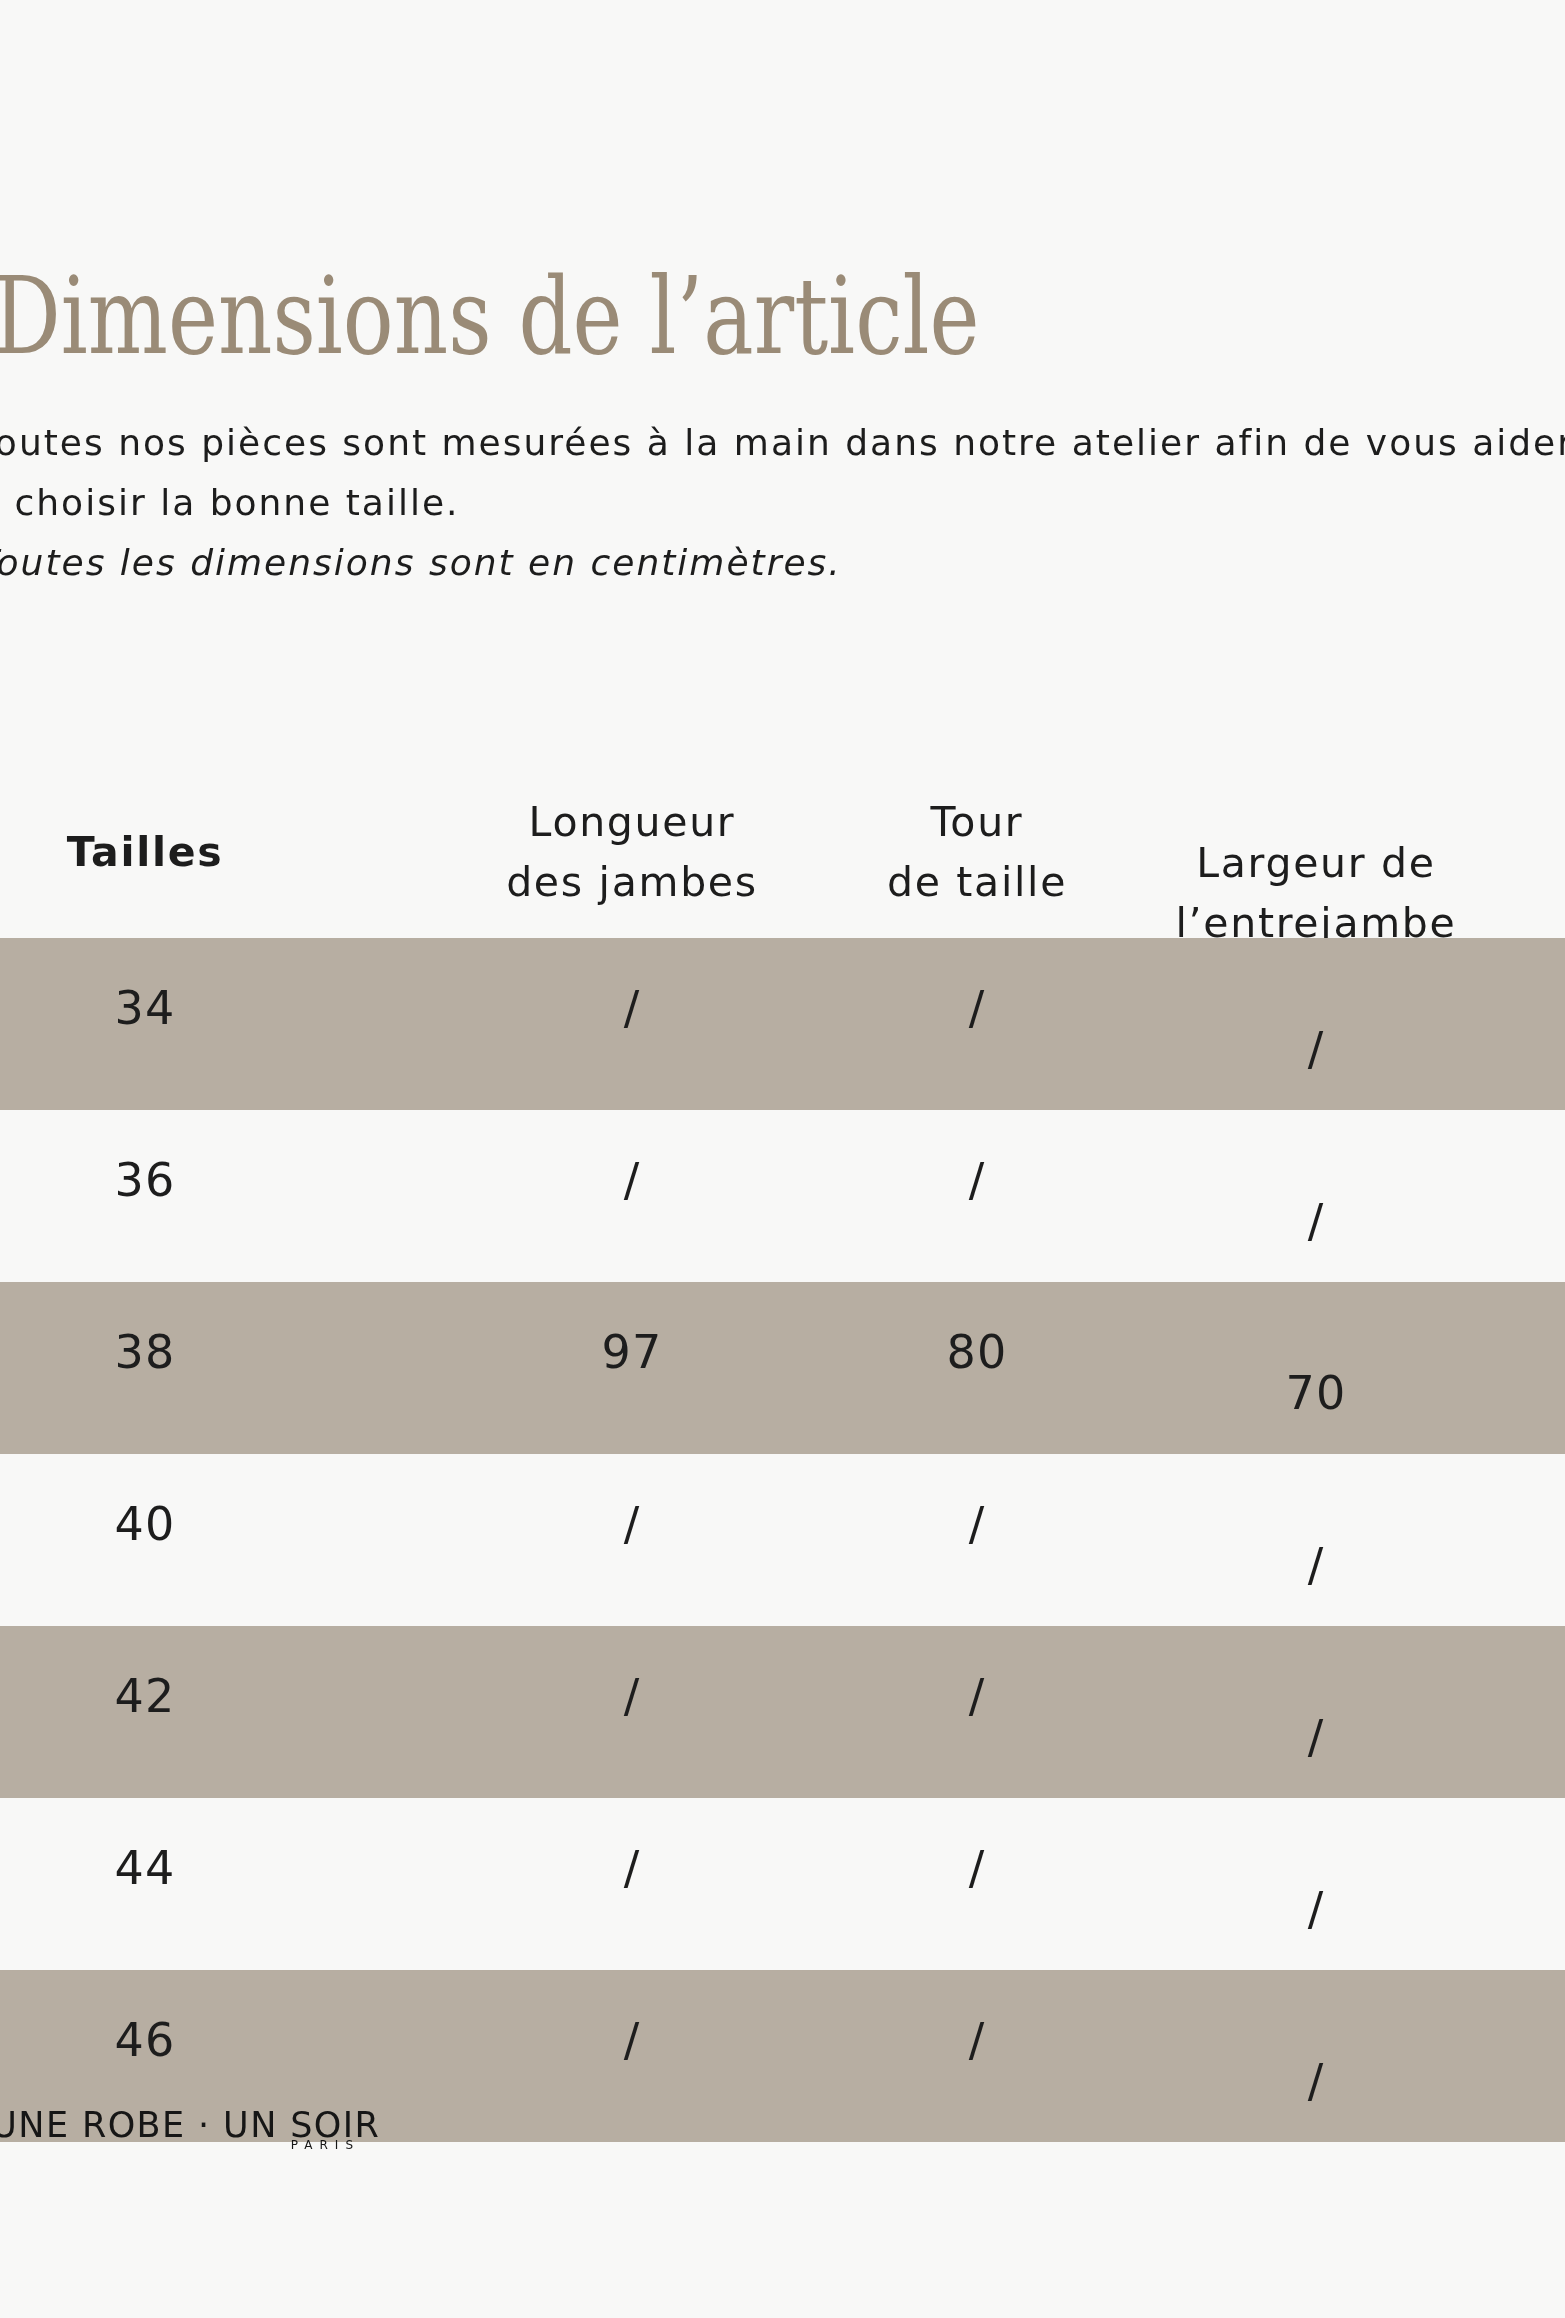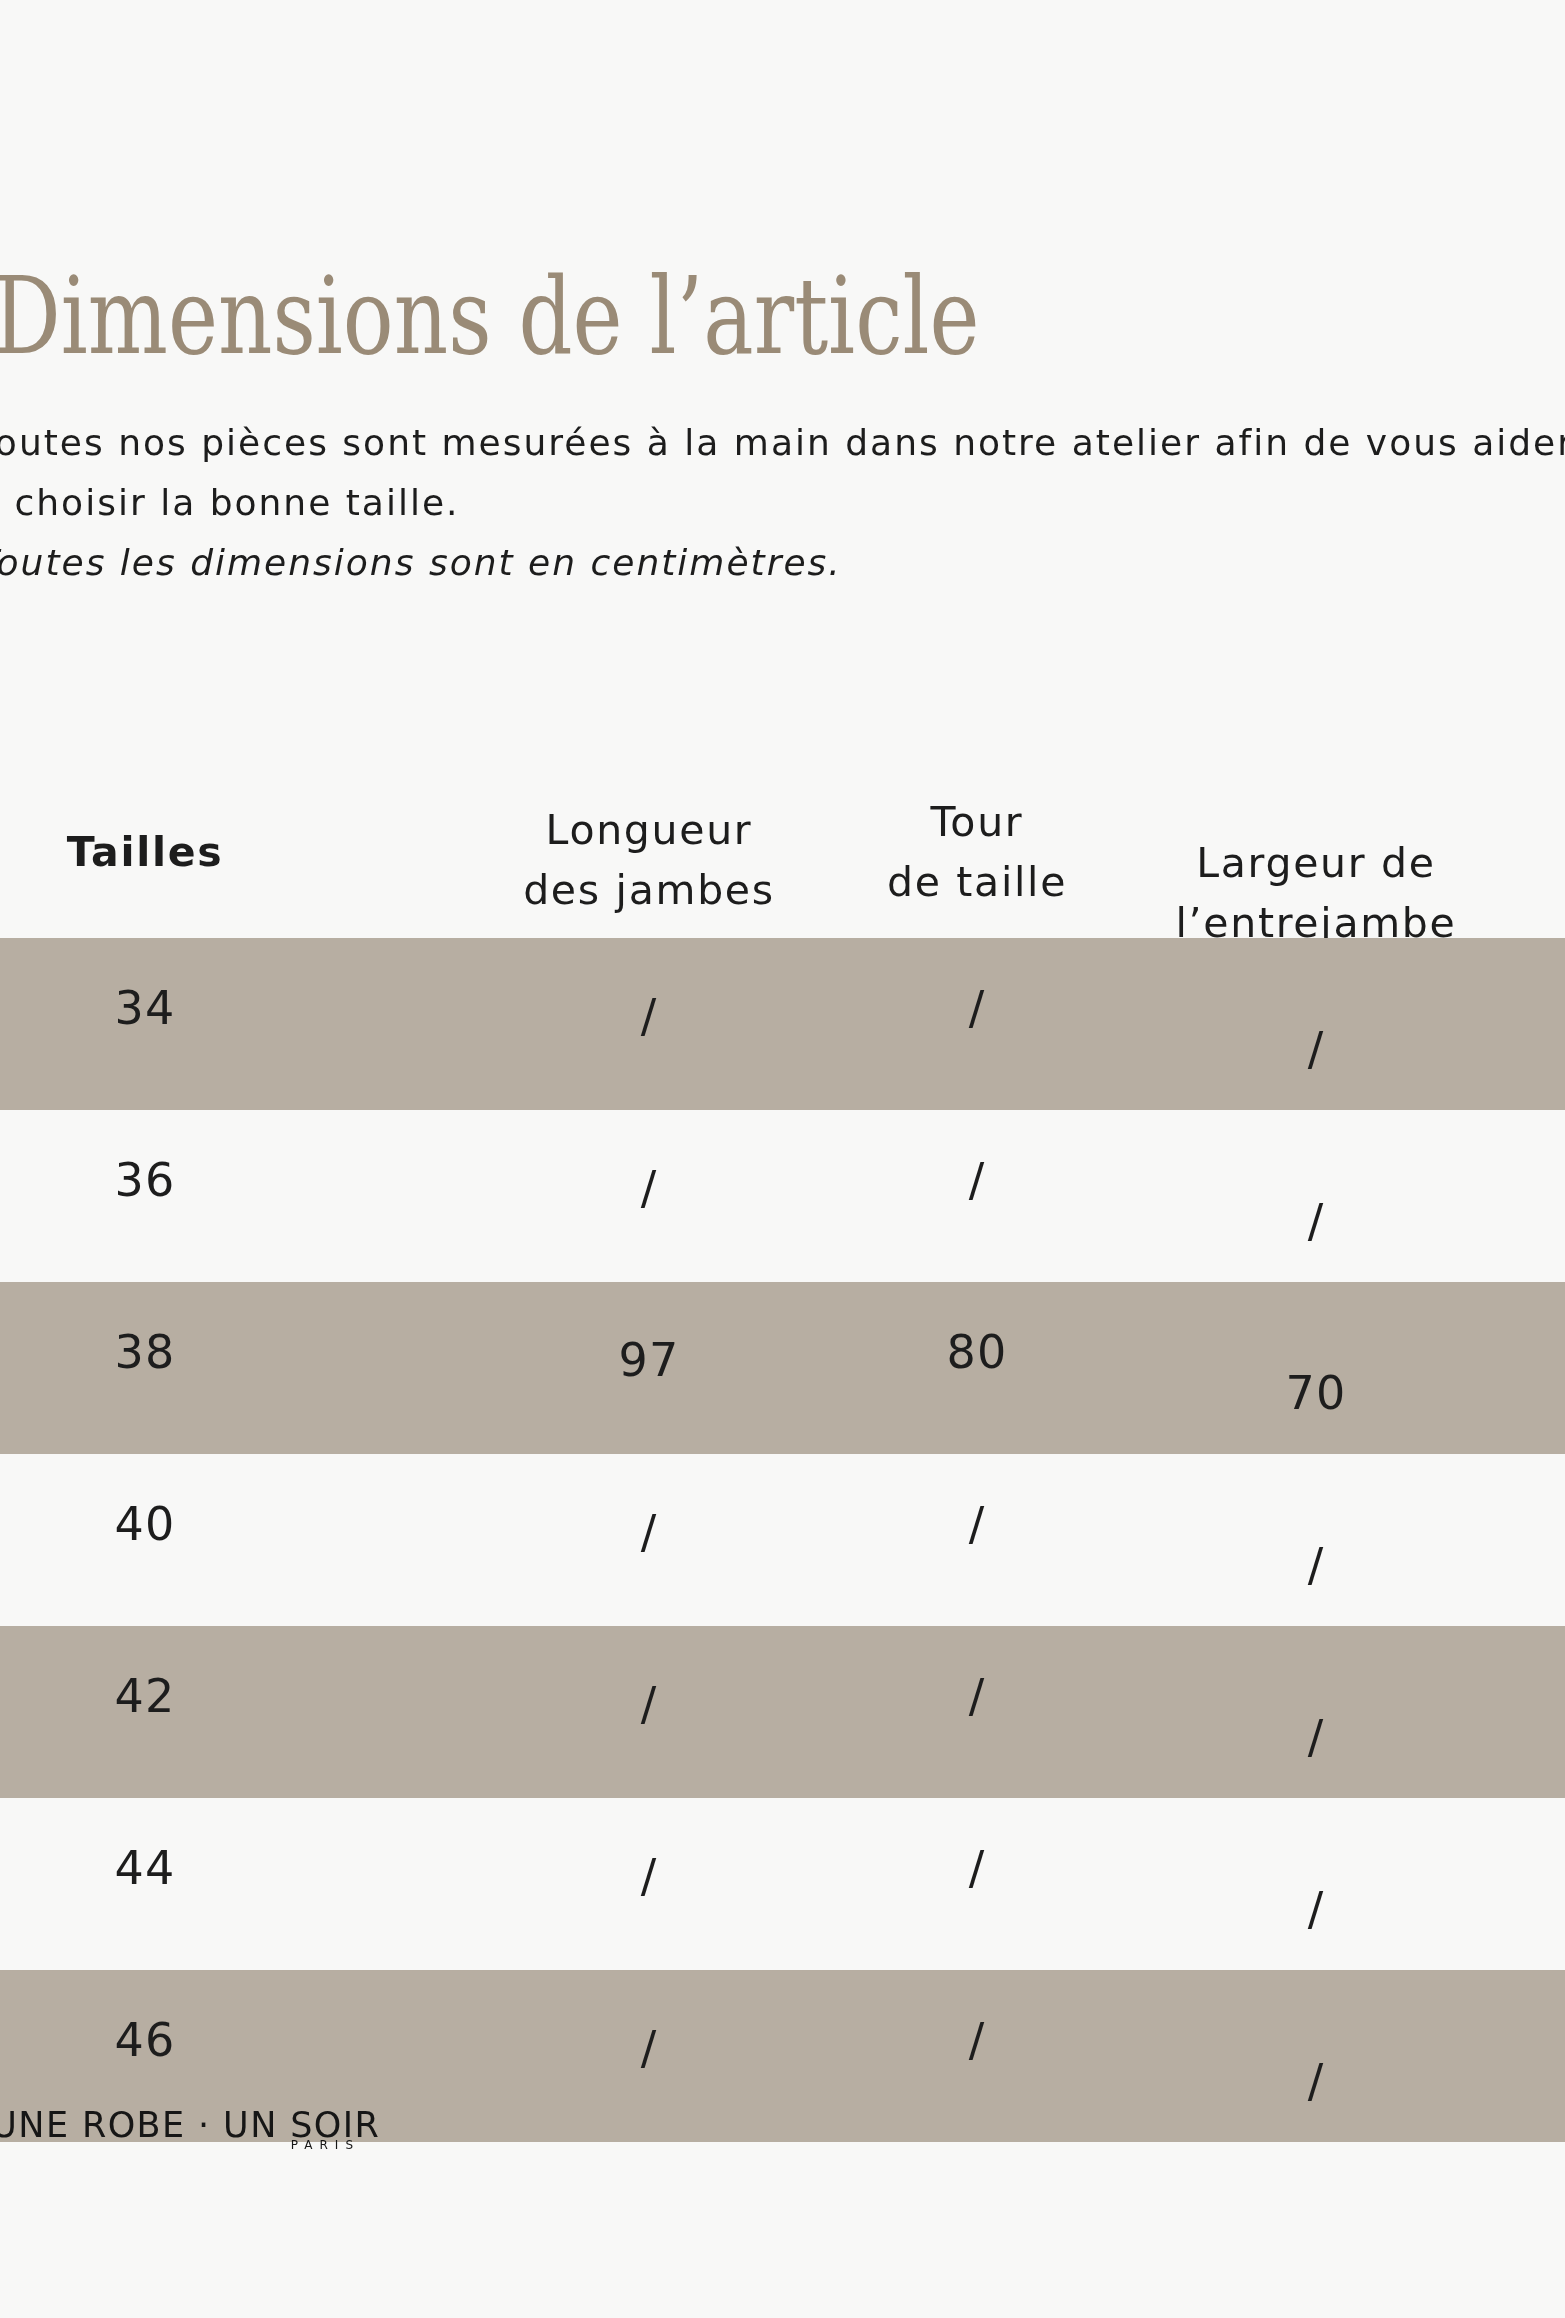--- a/index.html
+++ b/index.html
@@ -70,21 +70,21 @@
   .td{
     position:absolute;top:0;
     transform:translateX(-50%);
     font-size:46px;line-height:140px;
     letter-spacing:1.2px;
     white-space:nowrap;
   }
 
   
   .c1{left:145px;}
-  .c2{left:649px;margin-top:8px;}
+  .c2{left:632px;}
   .c3{left:977px;}
   .c4{left:1316px;margin-top:41px;}
 
   
   .brand-main{
     position:absolute;
     left:-8.7px;top:2108px;
     font-size:35px;line-height:35px;
     letter-spacing:1.4px;
     color:var(--logo-color);

